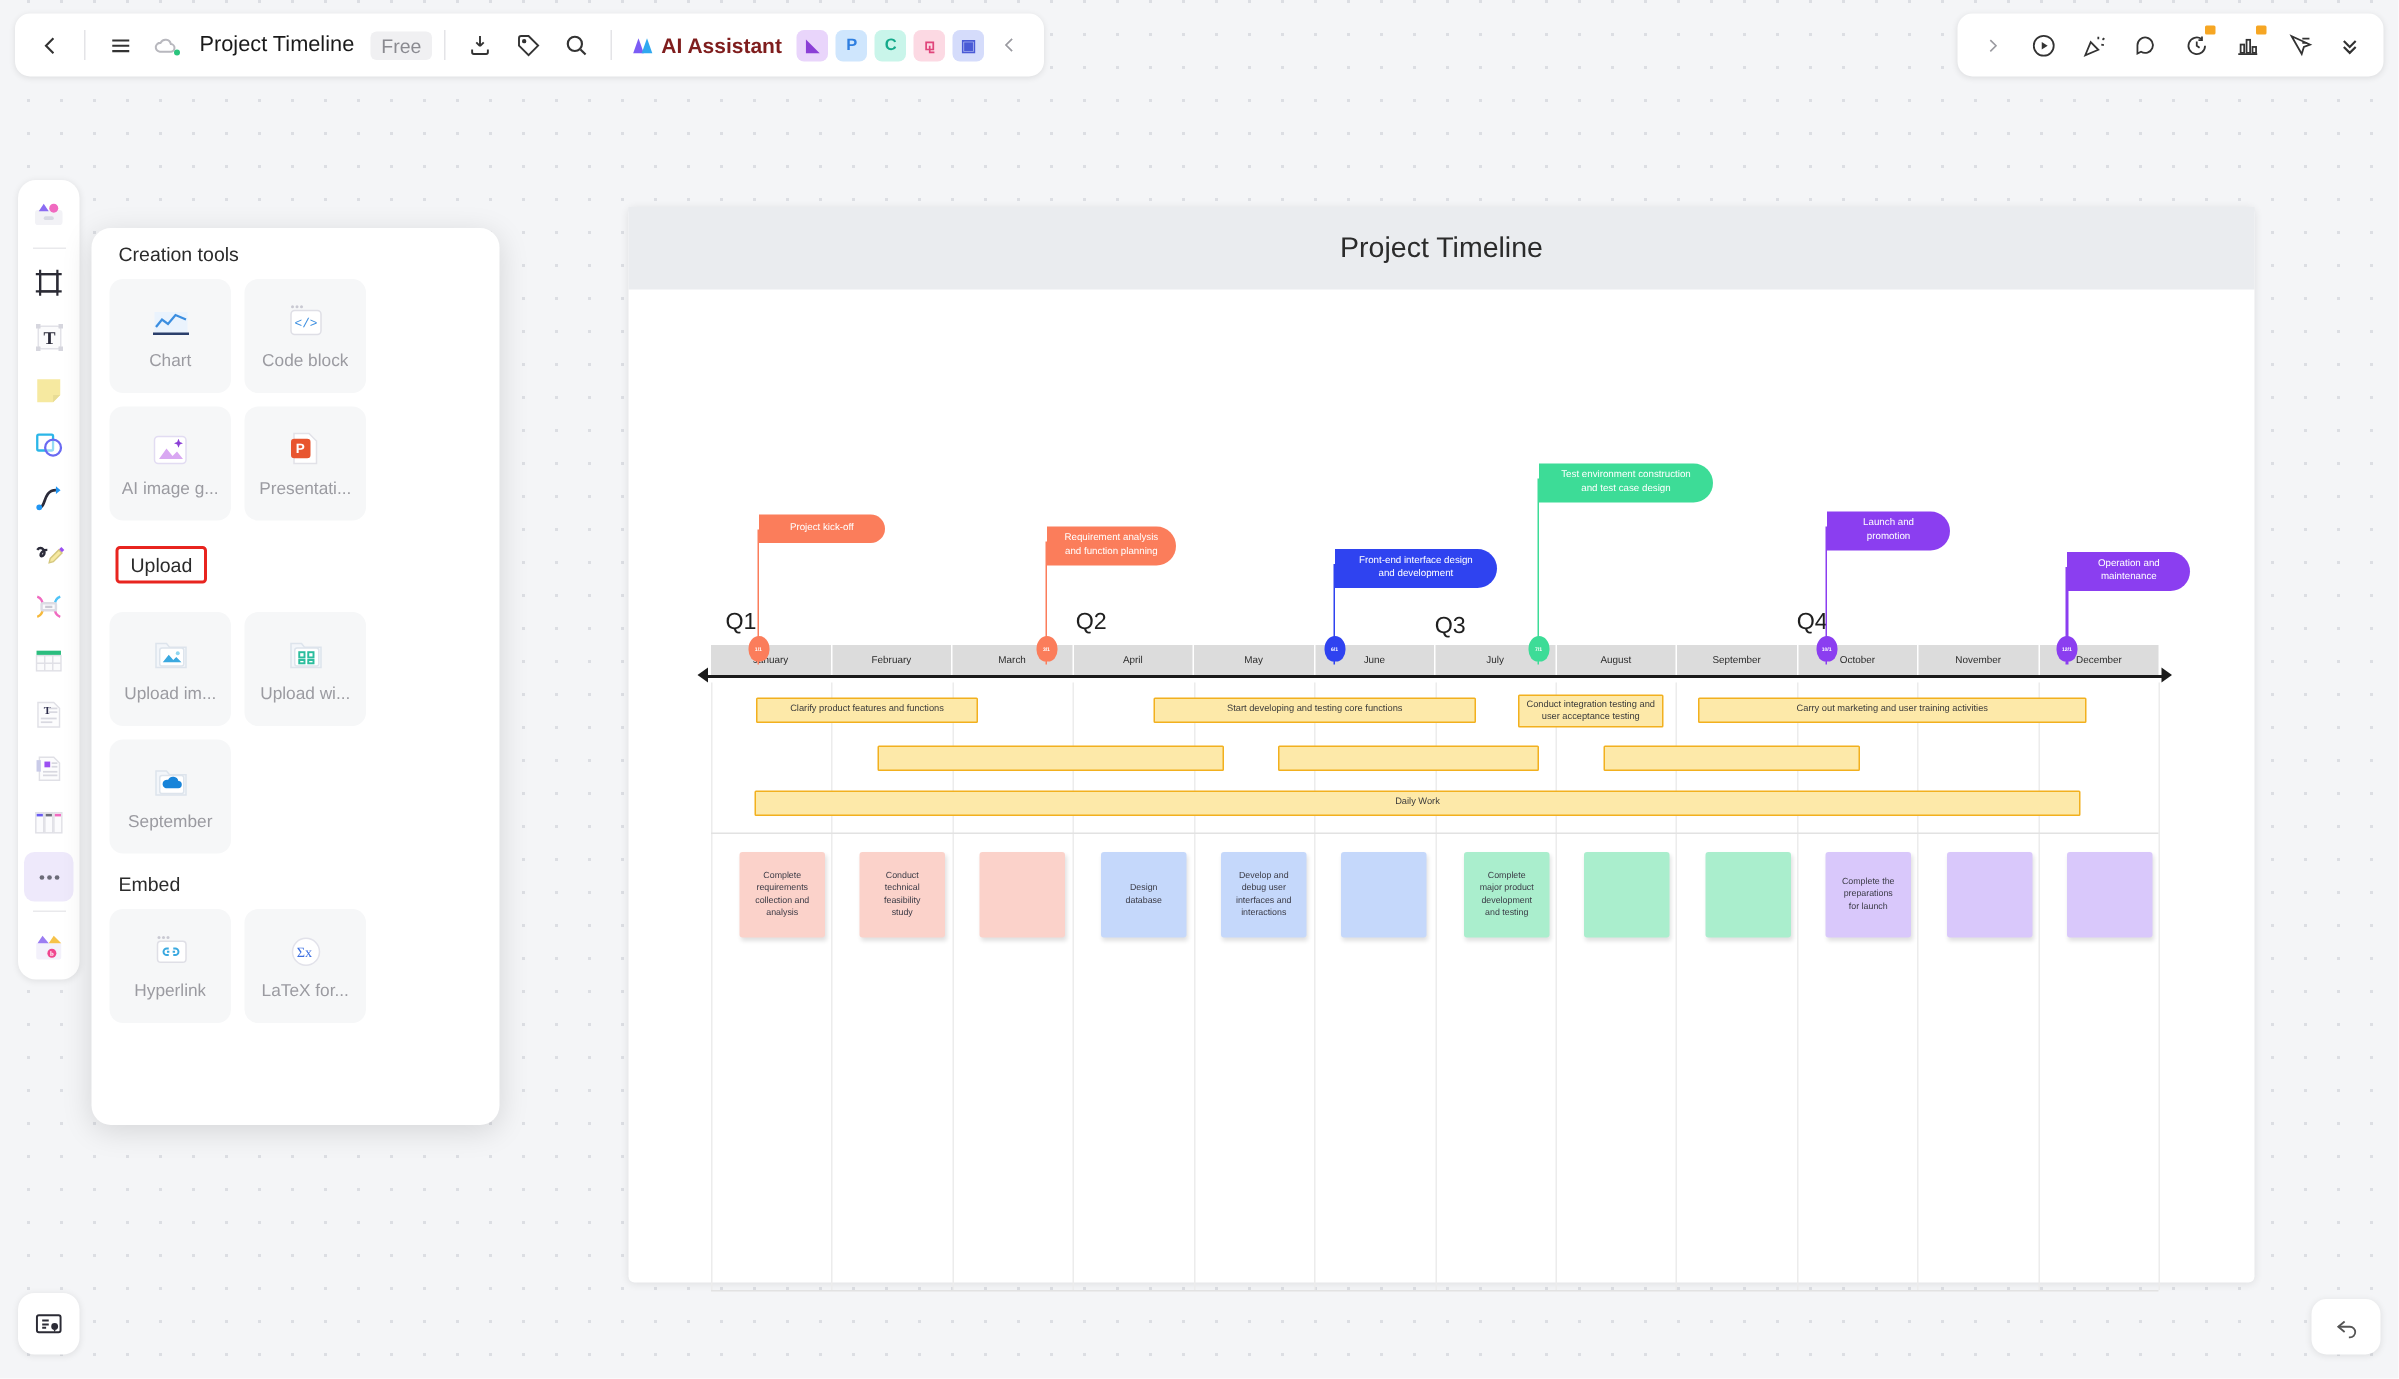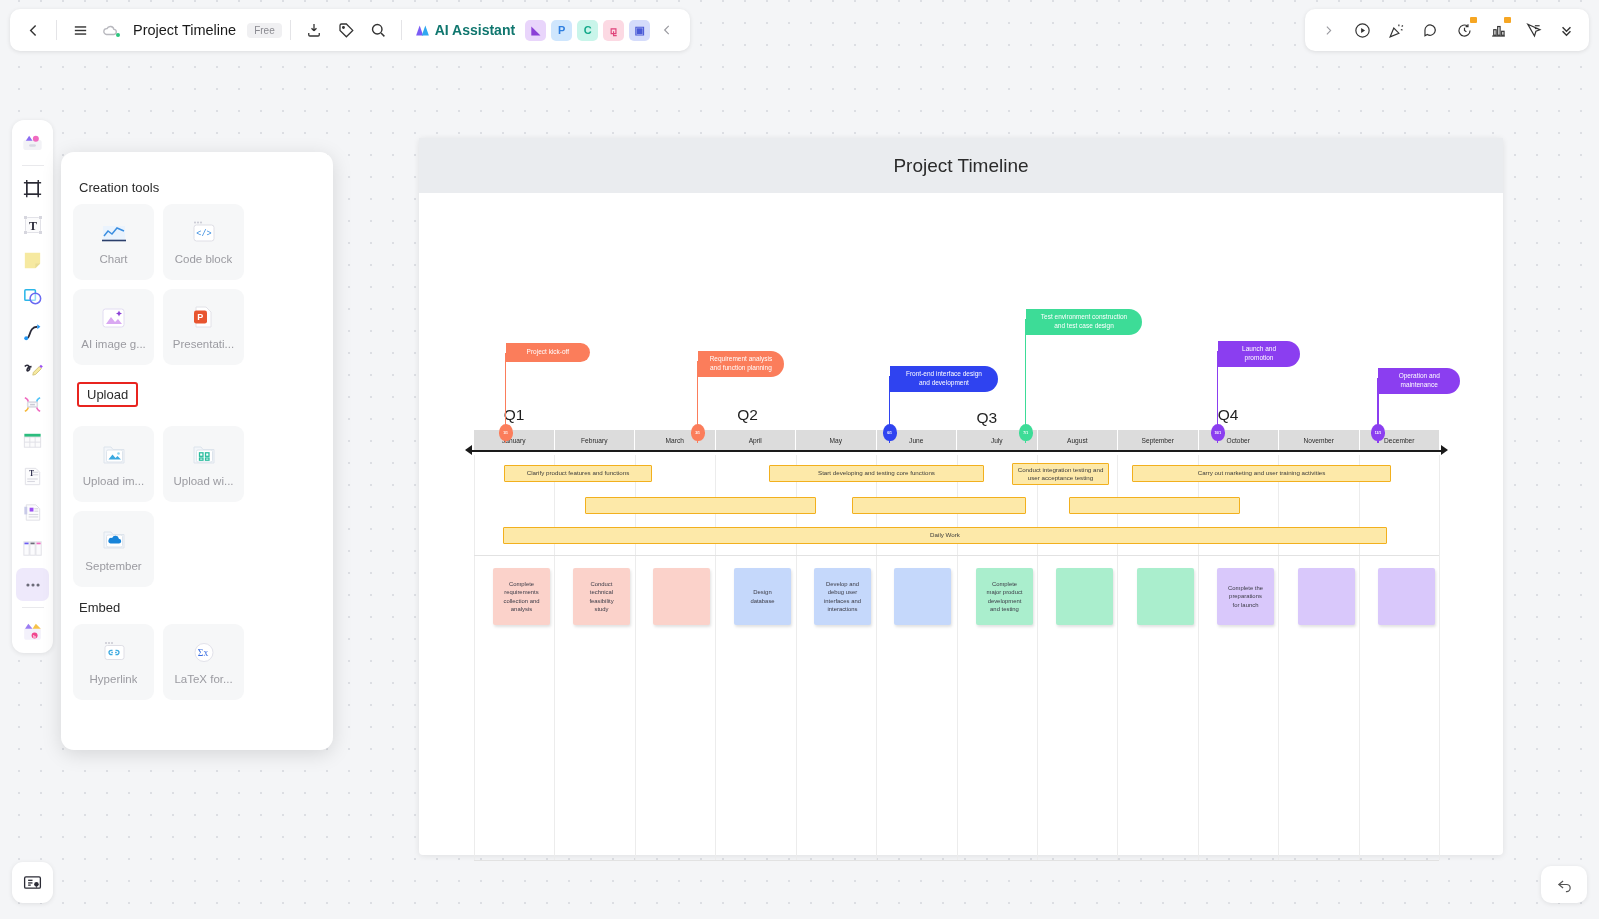--- a/index.html
+++ b/index.html
@@ -22,26 +22,26 @@
     padding:0 8px; gap:2px;
   }
   .tb-btn {
     width:30px; height:30px; border-radius:6px;
     display:flex; align-items:center; justify-content:center;
     cursor:pointer; color:#333;
   }
   .tb-sep { width:1px; height:20px; background:#e4e4e7; margin:0 6px; }
   .doc-title { font-size:14.5px; color:#1a1a1a; margin-left:4px; white-space:nowrap; }
   .free-badge {
-    font-size:10px; color:#8a8a90; background:#f0f0f2;
+    font-size:13px; color:#8a8a90; background:#f0f0f2;
     border-radius:4px; padding:2px 7px; margin-left:9px;
   }
   .ai-assist {
     display:flex; align-items:center; gap:4px; margin-left:4px;
-    font-size:14px; font-weight:bold; color:#0f766e; cursor:pointer;
+    font-size:14px; font-weight:bold; color:#7f1d1d; cursor:pointer;
     white-space:nowrap;
   }
   .app-chip {
     width:21px; height:21px; border-radius:5px;
     display:flex; align-items:center; justify-content:center;
     font-size:11px; font-weight:bold; cursor:pointer;
   }
   .topbar-right {
     position:absolute; right:10px; top:9px; height:42px;
     display:flex; align-items:center;
@@ -73,21 +73,21 @@
     position:absolute; right:12px; bottom:16px; width:46px; height:37px;
     background:#fff; border-radius:10px; box-shadow:0 1px 5px rgba(0,0,0,.09);
     display:flex; align-items:center; justify-content:center; cursor:pointer; color:#555;
   }
 
   
   .panel {
     position:absolute; left:61px; top:152px; width:272px; height:598px;
     background:#fff; border-radius:13px;
     box-shadow:0 4px 20px rgba(0,0,0,.13);
-    padding:24px 12px; z-index:20;
+    padding:6px 12px; z-index:20;
   }
   .panel-sec { font-size:13px; color:#2b2b2b; margin:4px 0 9px 6px; }
   .panel-sec.boxed {
     display:inline-block; border:2.5px solid #e8241f; border-radius:3px;
     padding:3px 8px; margin-left:4px;
   }
   .grid { display:flex; flex-wrap:wrap; gap:9px; margin-bottom:13px; }
   .cell {
     width:81px; height:76px; background:#f6f7f8; border-radius:9px;
     display:flex; flex-direction:column; align-items:center; justify-content:center;
@@ -118,21 +118,21 @@
     padding:4px 8px; text-align:center;
     border-radius:0 13px 13px 0; white-space:pre-line;
     display:flex; align-items:center; justify-content:center;
   }
   .stem { position:absolute; width:1.4px; }
   .dot {
     position:absolute; width:14px; height:17px; border-radius:50% 50% 45% 45%;
     display:flex; align-items:center; justify-content:center;
     color:#fff; font-size:3.4px; font-weight:bold;
   }
-  .qlabel { position:absolute; font-size:15.5px; color:#1f1f1f;margin-left:20px; }
+  .qlabel { position:absolute; font-size:15.5px; color:#1f1f1f; }
 
   .monthbar {
     position:absolute; left:55px; top:237px; width:965px; height:20px;
     background:#dcdcdc; display:flex;
   }
   .month {
     flex:1; border-right:1px solid #fff; font-size:6.6px; color:#2b2b2b;
     display:flex; align-items:center; justify-content:center;
   }
   .month:last-child { border-right:none; }

